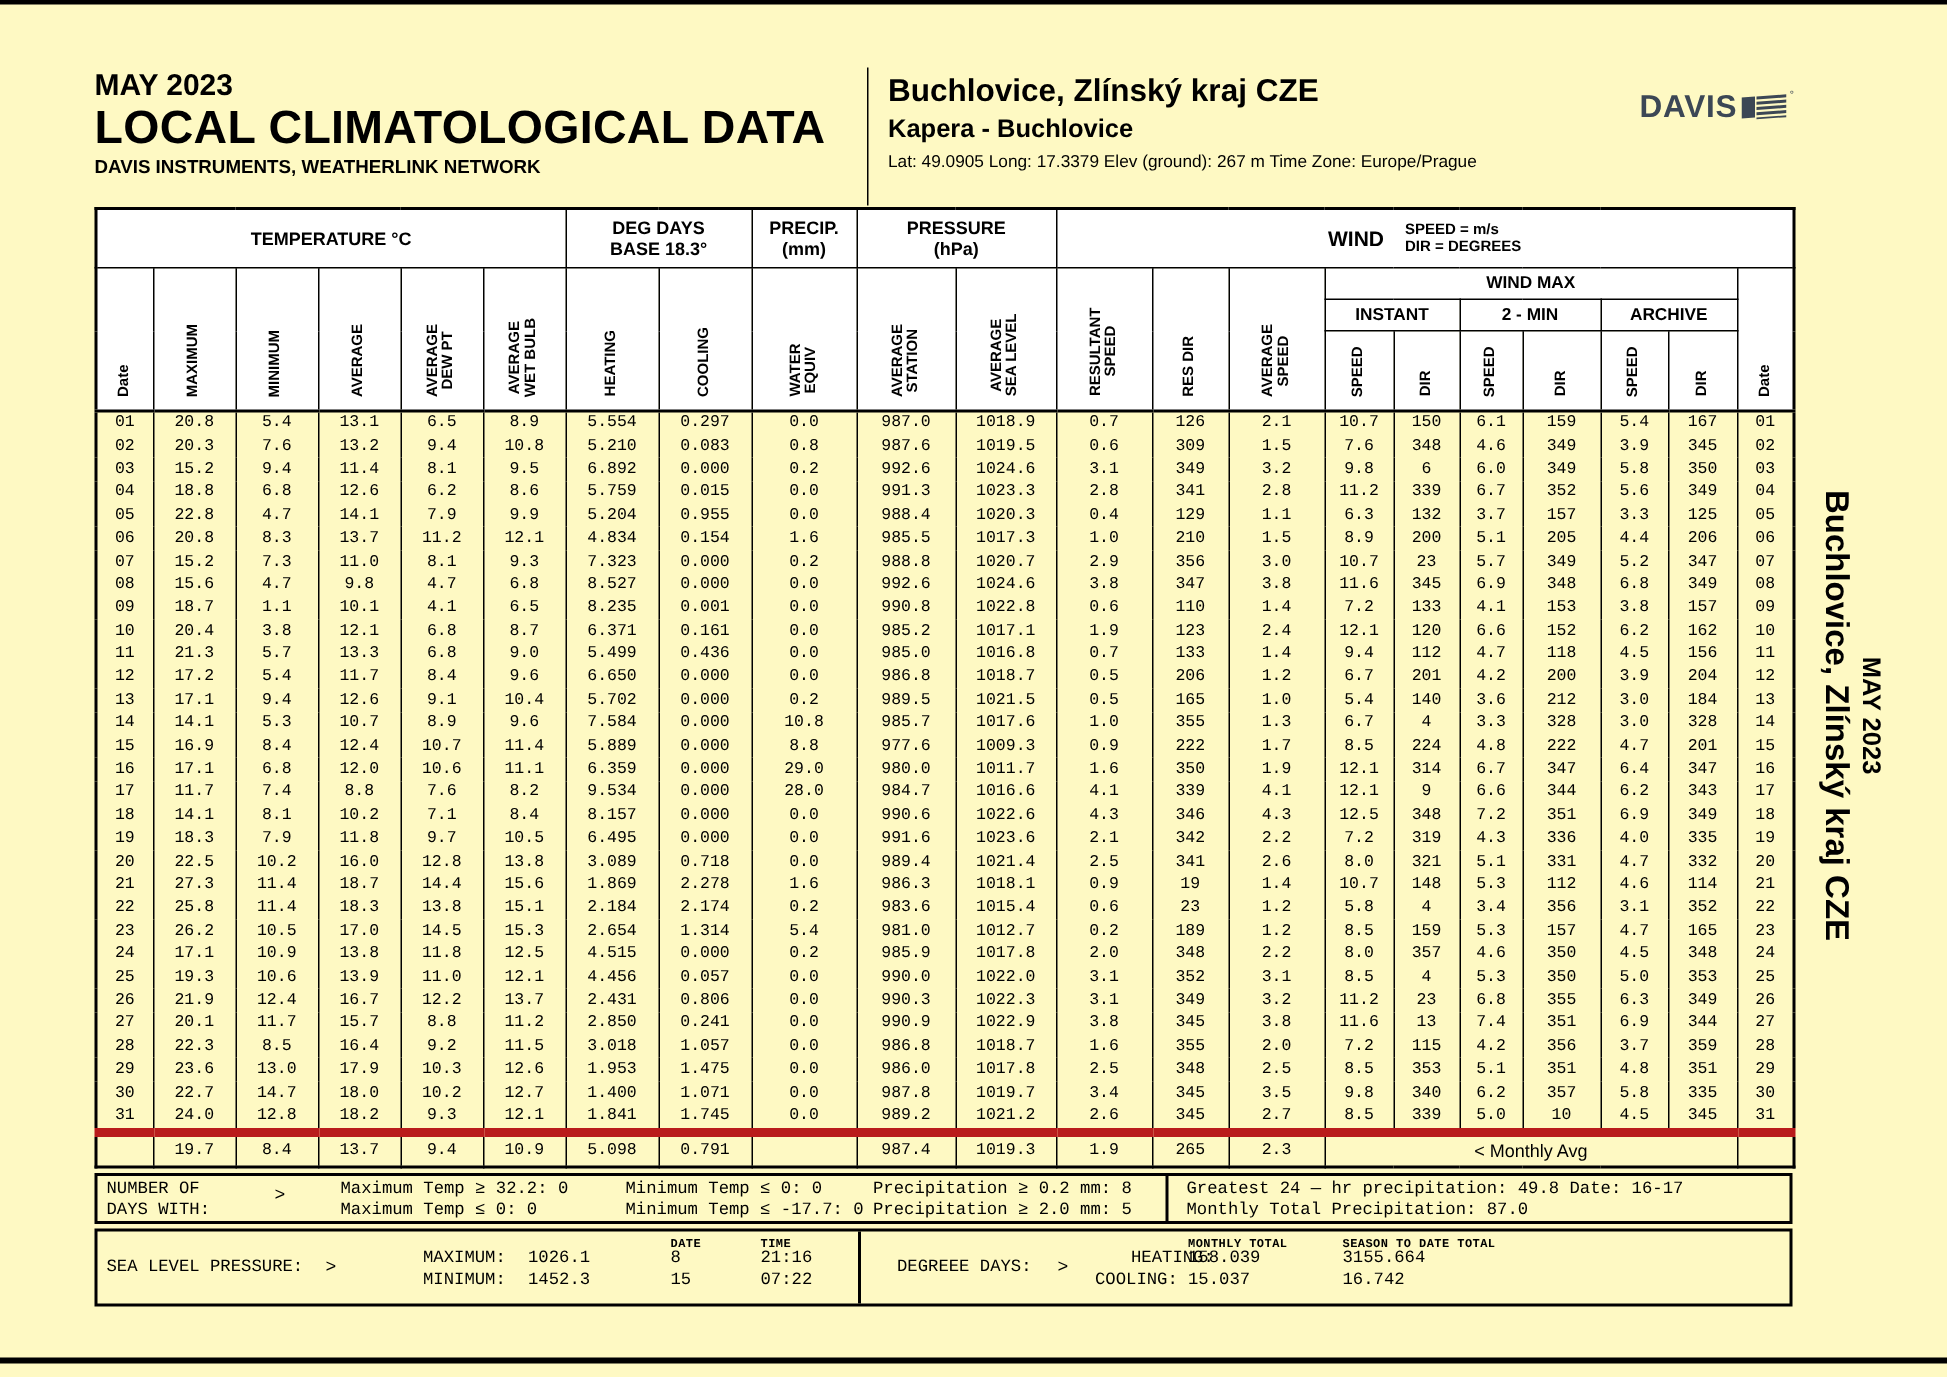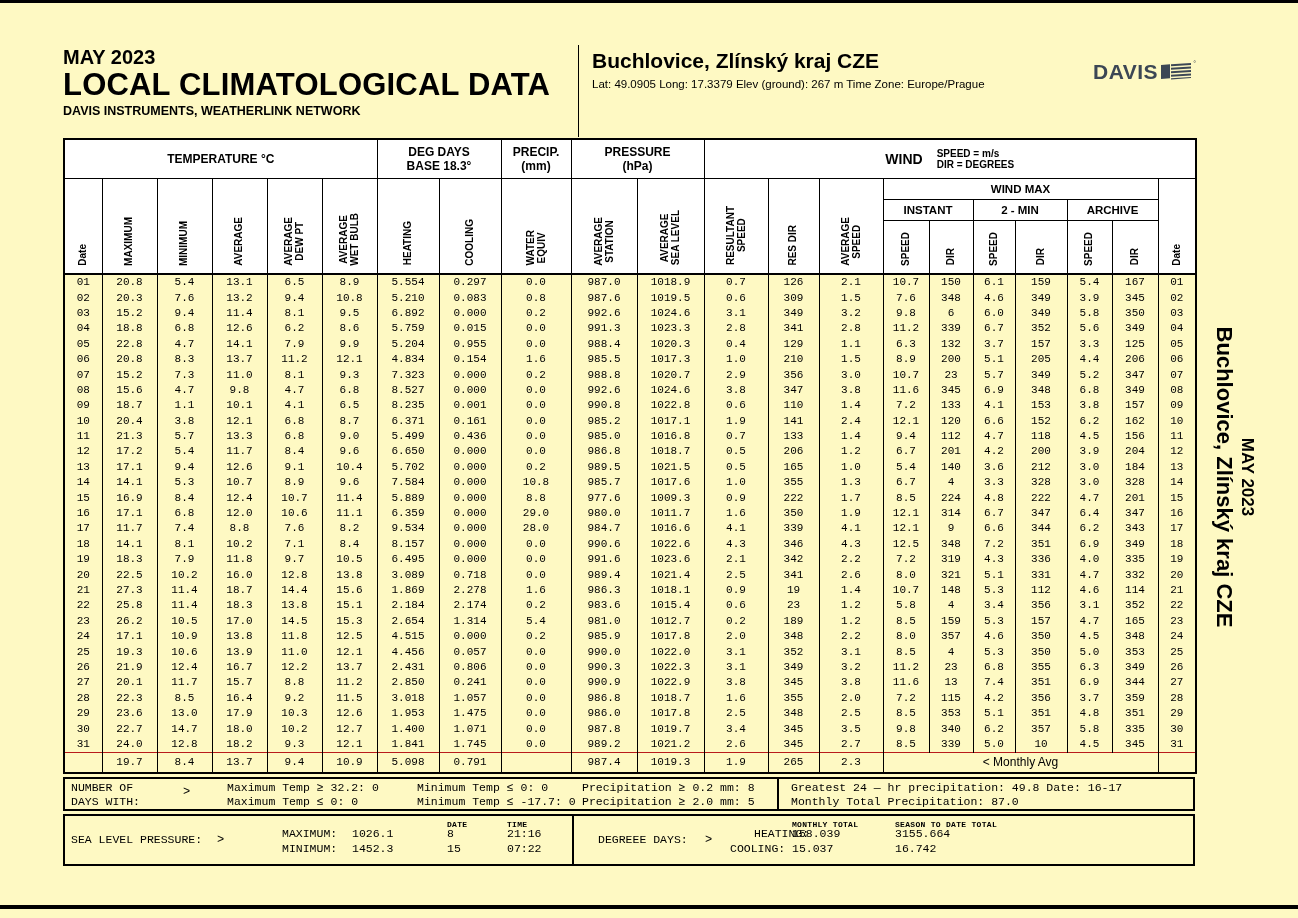--- a/index.html
+++ b/index.html
@@ -37,21 +37,21 @@
   .wind-word{font-size:14px;font-weight:700;}
   .wind-units{font-size:10px;font-weight:700;white-space:pre-line;line-height:11px;text-align:left;}
   .windmax{height:20px;font-size:11.5px;font-weight:700;text-align:center;vertical-align:middle;}
   .vlabel{vertical-align:bottom;text-align:center;}
   .vlabel span{display:inline-block;writing-mode:vertical-rl;transform:rotate(180deg);
                font-size:10px;font-weight:700;line-height:10.5px;white-space:pre-line;
                padding:3px 0 4px 0;}
   .hb{border-bottom:2px solid #000 !important;}
   .clim tbody td{height:15.4px;font-family:"Liberation Mono","DejaVu Sans Mono",monospace;
                  font-size:11px;text-align:center;border-top:0;border-bottom:0;vertical-align:middle;}
-  .clim tr.avg-row td{border-top:1px solid #b91c1c;height:19px;margin-left:28px;}
+  .clim tr.avg-row td{border-top:6px solid #b91c1c;height:19px;margin-left:28px;}
   .clim td.avg-label{font-family:"Liberation Sans",sans-serif;font-size:12px;}
 
   
   .sumbox{position:relative;border:2px solid #000;margin-top:3px;
           font-family:"Liberation Mono","DejaVu Sans Mono",monospace;font-size:11.5px;}
   .box1{height:30px;}
   .box2{height:48px;}
   .abs{position:absolute;white-space:pre-line;line-height:14px;}
   .tiny{font-size:8px;font-weight:700;letter-spacing:.3px;}
   .vdiv{position:absolute;top:0;bottom:0;width:2px;background:#000;}
@@ -70,20 +70,21 @@
   <div class="rule top"></div>
 
   <div class="hdr-left">
     <div class="hdr-month">MAY 2023</div>
     <div class="hdr-title">LOCAL CLIMATOLOGICAL DATA</div>
     <div class="hdr-net">DAVIS INSTRUMENTS, WEATHERLINK NETWORK</div>
   </div>
   <div class="hdr-divider"></div>
   <div class="hdr-right">
     <div class="stn-name">Buchlovice, Zlínský kraj CZE</div>
+    <div class="stn-sec">Kapera - Buchlovice</div>
     <div class="stn-meta">Lat: 49.0905  Long: 17.3379  Elev (ground): 267 m  Time Zone: Europe/Prague</div>
   </div>
   <div class="davis-logo">
     <span class="word">DAVIS</span>
     <svg width="30" height="20" viewBox="0 0 30 20">
       <g fill="#3c4755" transform="skewY(-4)">
         <rect x="0" y="3" width="9" height="14"></rect>
         <rect x="10" y="3" width="20" height="2"></rect>
         <rect x="10" y="6.5" width="20" height="2"></rect>
         <rect x="10" y="10" width="20" height="2"></rect>
@@ -389,21 +390,21 @@
             <td>3.8</td>
             <td>12.1</td>
             <td>6.8</td>
             <td>8.7</td>
             <td>6.371</td>
             <td>0.161</td>
             <td>0.0</td>
             <td>985.2</td>
             <td>1017.1</td>
             <td>1.9</td>
-            <td>141</td>
+            <td>123</td>
             <td>2.4</td>
             <td>12.1</td>
             <td>120</td>
             <td>6.6</td>
             <td>152</td>
             <td>6.2</td>
             <td>162</td>
             <td>10</td>
           </tr>
           <tr>

